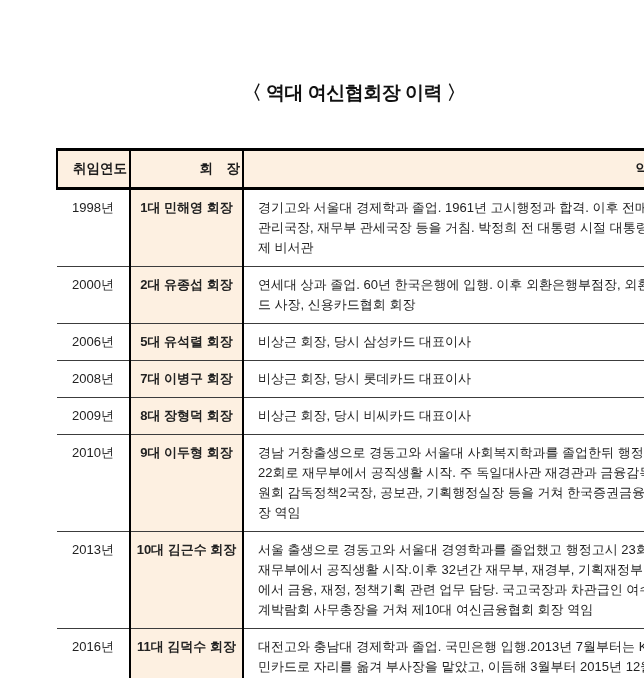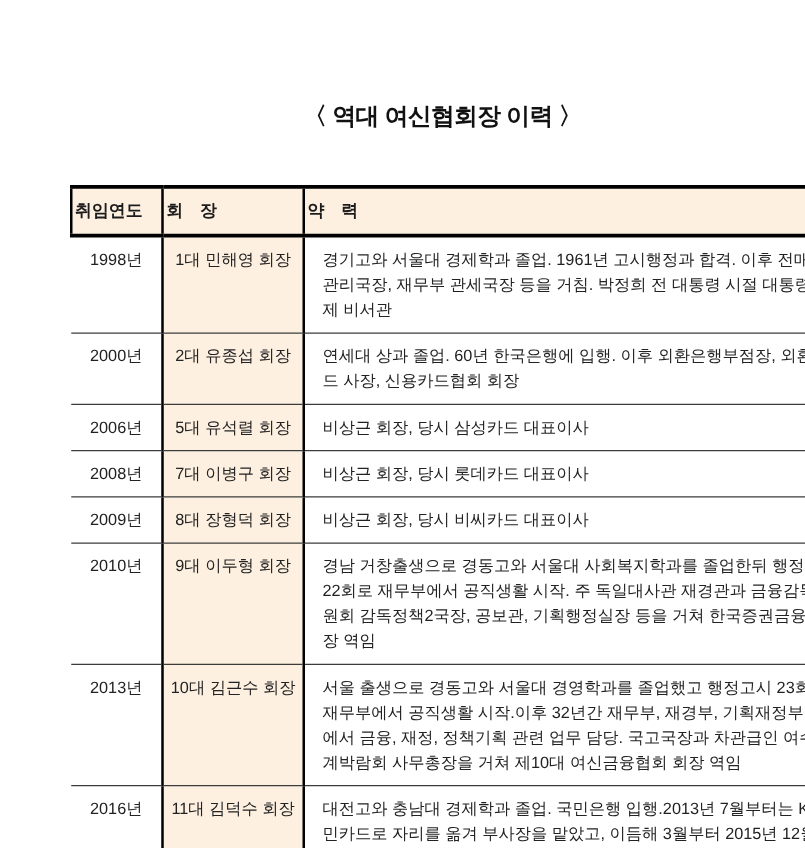--- a/index.html
+++ b/index.html
@@ -32,21 +32,21 @@
   }
   col.c-year{width:73px;}
   col.c-chair{width:113px;}
   col.c-bio{width:436px;}
   thead th{
     background:var(--accent-bg);
     border-top:3px solid var(--border-dark);
     border-bottom:3px solid var(--border-dark);
     font-size:13.5px;
     font-weight:bold;
-    text-align:left;
+    text-align:right;
     padding:9px 2px;
     color:#1c1c1c;
   }
   thead th:first-child{border-left:2px solid var(--border-dark);}
   thead th:last-child{border-right:2px solid var(--border-dark);margin-left:37px;}
   thead th:nth-child(2),thead th:nth-child(3),
   tbody td:nth-child(2),tbody td:nth-child(3){
     border-left:2px solid var(--border-dark);
   }
   tbody td{
@@ -54,21 +54,21 @@
     font-size:13px;
     line-height:20px;
     vertical-align:top;
     padding:8px 4px;
   }
   tbody tr:last-child td{border-bottom:3px solid var(--border-dark);}
   td.year-cell{text-align:center;white-space:nowrap;}
   td.chairman-cell{
     background:var(--accent-bg);
     text-align:center;
-    font-weight:400;
+    font-weight:700;
     white-space:nowrap;
   }
   td.bio-cell{
     text-align:left;
     padding-left:14px;
     padding-right:8px;
     word-break:break-all;
   }
 </style>
 </head>

